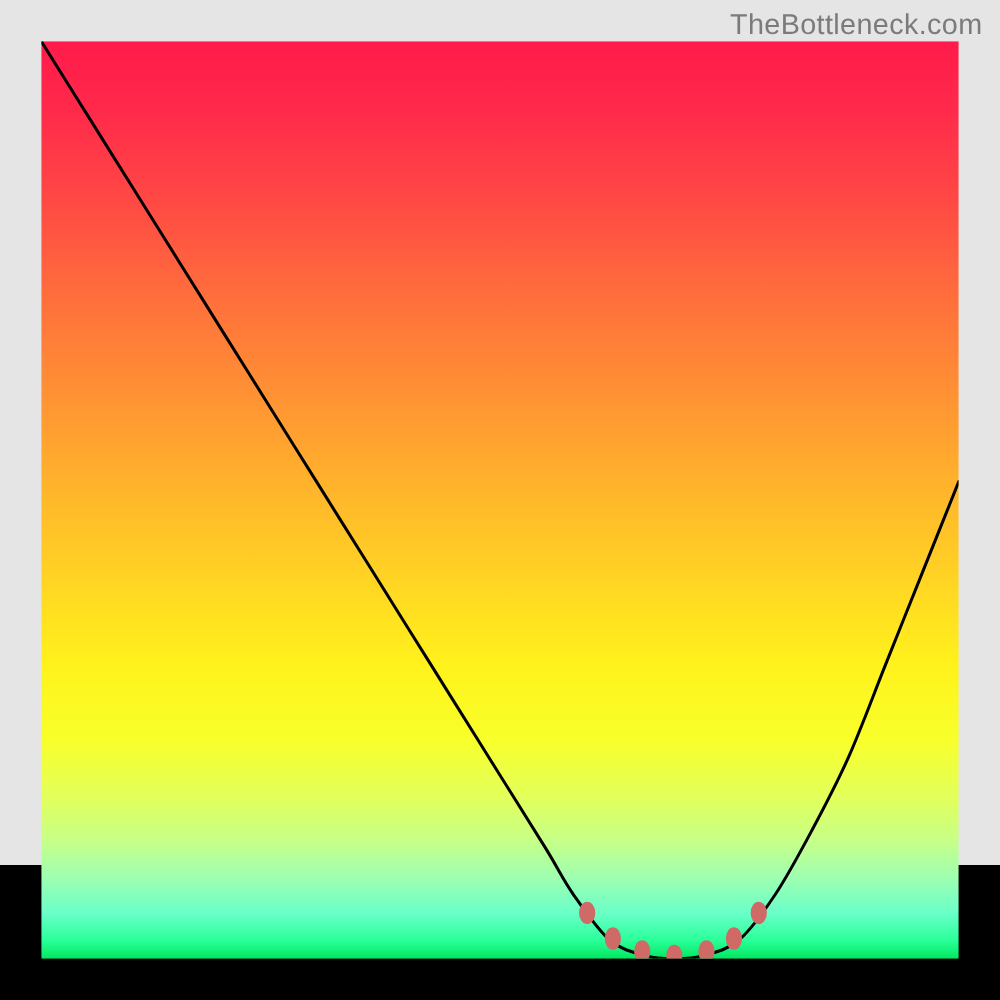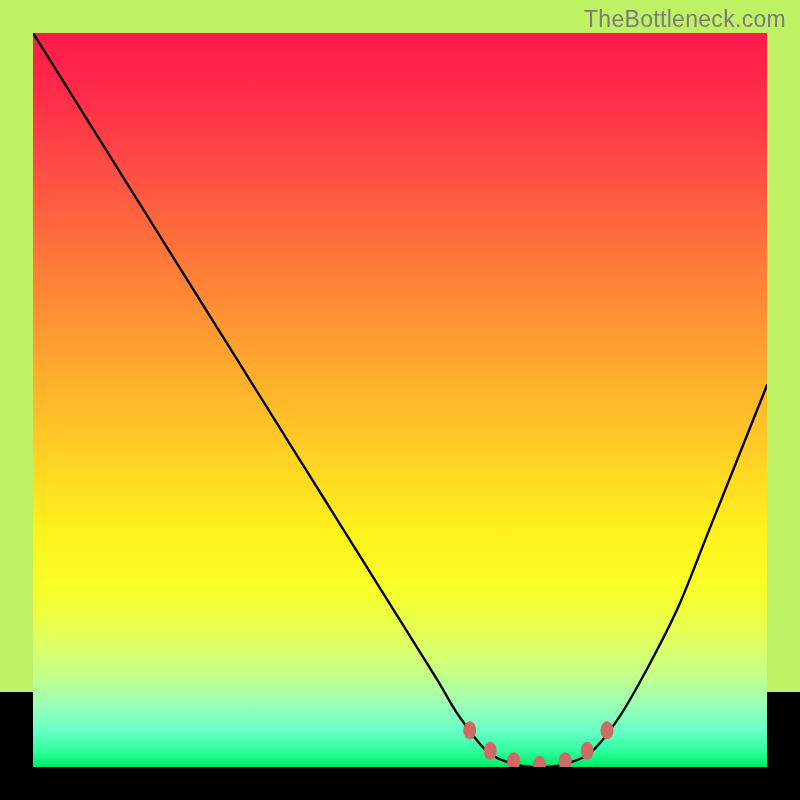--- a/index.html
+++ b/index.html
@@ -8,21 +8,21 @@
     width: 800px;
     height: 800px;
     background: #000;
     overflow: hidden;
     font-family: Arial, sans-serif;
   }
   .frame {
     position: relative;
     width: 800px;
     height: 692px;
-    background: #bef264;
+    background: #e5e5e5;
   }
   .plot {
     position: absolute;
     left: 33px;
     top: 33px;
     width: 734px;
     height: 734px;
     overflow: hidden;
   }
   .gradient {

